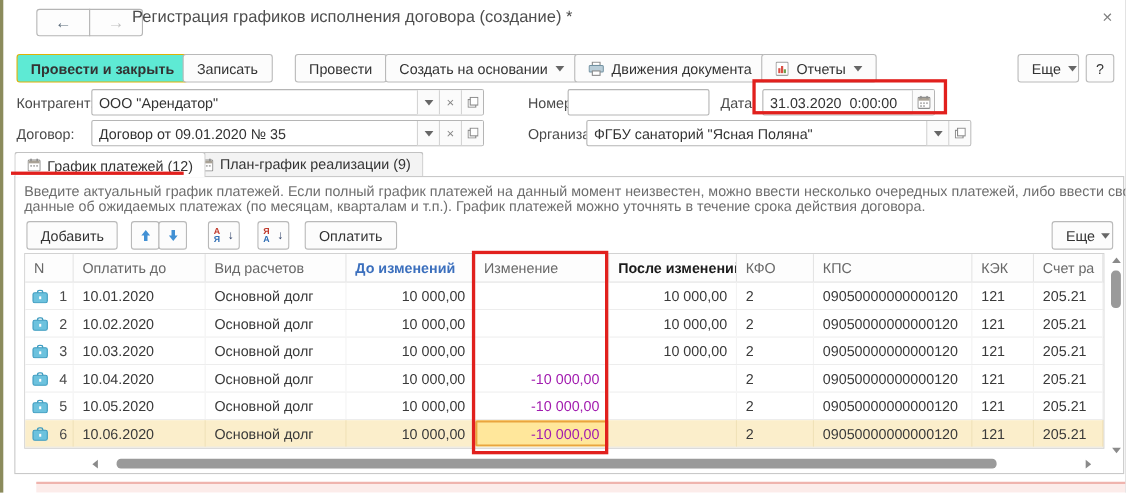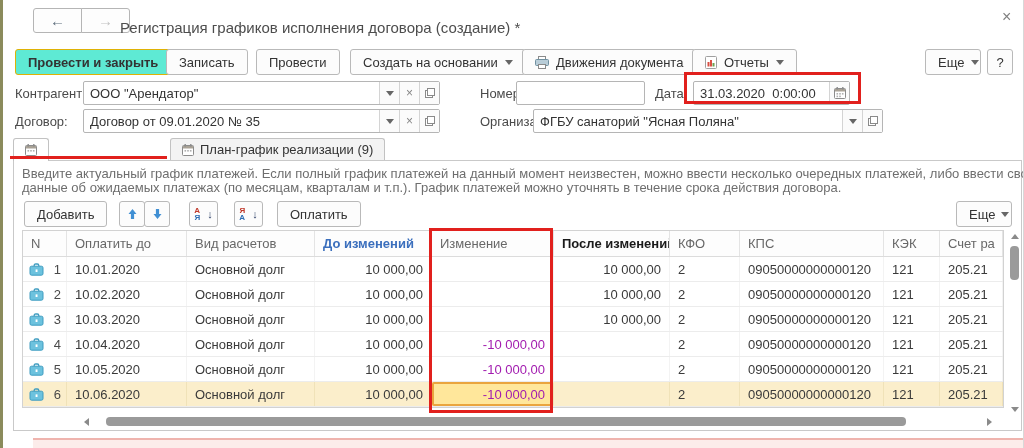--- a/index.html
+++ b/index.html
@@ -9,21 +9,21 @@
     overflow: hidden; border-left: 3px solid #8b8b5c; border-right: 1px solid #d8d8d8;
   }
   
   .navgroup { position: absolute; left: 30px; top: 8px; display: flex; }
   .navbtn {
     width: 49px; height: 25px; background: #fdfdfd; border: 1px solid #b5b5b5;
     display: flex; align-items: center; justify-content: center; cursor: pointer;
     font-size: 15px; color: #5d6d7c; border-radius: 3px 0 0 3px;
   }
   .navbtn + .navbtn { margin-left: -1px; border-radius: 0 3px 3px 0; color: #c2c2c2; }
-  .title { position: absolute; left: 117px; top: 19px; font-size: 15px; color: #4d4d4d; white-space: nowrap; }
+  .title { position: absolute; left: 117px; top: 7px; font-size: 15px; color: #4d4d4d; white-space: nowrap; }
   .closex { position: absolute; left: 999px; top: 9px; font-size: 16px; color: #808080; cursor: pointer; line-height: 16px; }
   
   .btn {
     position: absolute; top: 49px; height: 26px; display: inline-flex; align-items: center;
     gap: 7px; padding: 0 12px; background: #fcfcfc; border: 1px solid #b9b9b9;
     border-radius: 3px; font-size: 13px; color: #333; cursor: pointer; white-space: nowrap;
   }
   .btn.primary { background: #5eead4; border-color: #dfb206; font-weight: bold; }
   .caret { width: 0; height: 0; border-left: 4px solid transparent; border-right: 4px solid transparent; border-top: 5px solid #666; margin-top: 1px; }
   
@@ -91,21 +91,21 @@
   </div>
   <div class="title">Регистрация графиков исполнения договора (создание) *</div>
   <div class="closex">×</div>
 
   <button class="btn primary" style="left:12px">
       <span>Провести и закрыть</span>
     </button>
   <button class="btn" style="left:163px">
       <span>Записать</span>
     </button>
-  <button class="btn" style="left:253px">
+  <button class="btn" style="left:265px">
       <span>Провести</span>
     </button>
   <button class="btn" style="left:347px">
       <span>Создать на основании</span>
       <span class="caret"></span>
     </button>
   <button class="btn" style="left:519px">
     <span class="row-icon">
         <svg width="14" height="13" viewBox="0 0 14 13">
           <rect x="3.5" y="0.5" width="7" height="3" fill="#fff" stroke="#8a8a8a"></rect>
@@ -204,20 +204,21 @@
         <svg width="12" height="12" viewBox="0 0 12 12">
           <rect x="0.5" y="1.5" width="11" height="10" rx="1" fill="#fff" stroke="#8c8c8c"></rect>
           <rect x="1" y="2" width="10" height="2.5" fill="#a9a296"></rect>
           <rect x="2.5" y="0" width="1.4" height="2.6" fill="#8c8c8c"></rect>
           <rect x="8.1" y="0" width="1.4" height="2.6" fill="#8c8c8c"></rect>
           <rect x="2.5" y="6" width="1.6" height="1.6" fill="#b0b0b0"></rect>
           <rect x="5.2" y="6" width="1.6" height="1.6" fill="#b0b0b0"></rect>
           <rect x="7.9" y="6" width="1.6" height="1.6" fill="#b0b0b0"></rect>
         </svg>
       </span>
+    <span>График платежей (12)</span>
   </div>
   <div class="tab inactive" style="left:167px">
     <span class="row-icon">
         <svg width="12" height="12" viewBox="0 0 12 12">
           <rect x="0.5" y="1.5" width="11" height="10" rx="1" fill="#fff" stroke="#8c8c8c"></rect>
           <rect x="1" y="2" width="10" height="2.5" fill="#a9a296"></rect>
           <rect x="2.5" y="0" width="1.4" height="2.6" fill="#8c8c8c"></rect>
           <rect x="8.1" y="0" width="1.4" height="2.6" fill="#8c8c8c"></rect>
           <rect x="2.5" y="6" width="1.6" height="1.6" fill="#b0b0b0"></rect>
           <rect x="5.2" y="6" width="1.6" height="1.6" fill="#b0b0b0"></rect>

